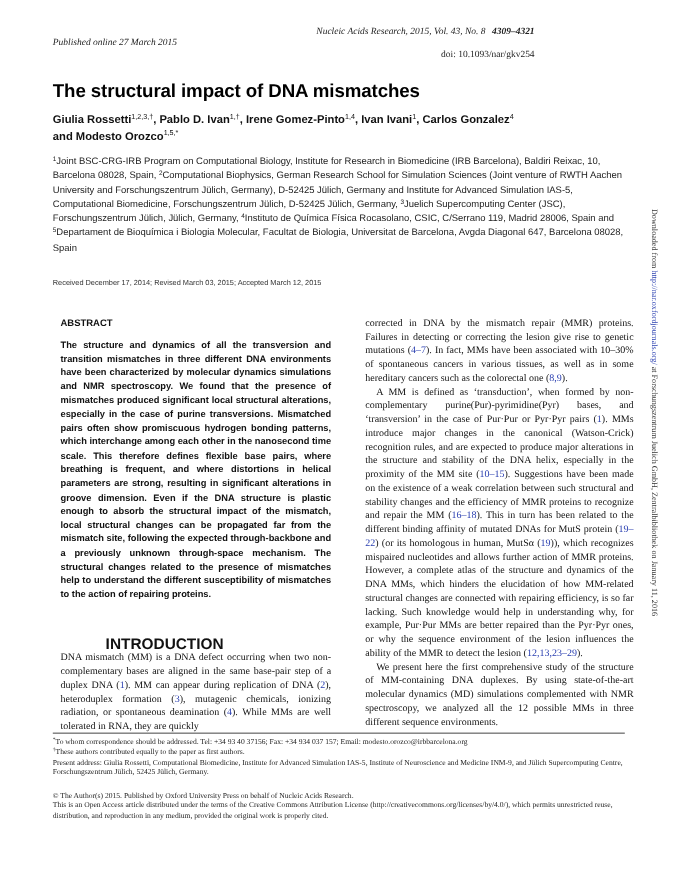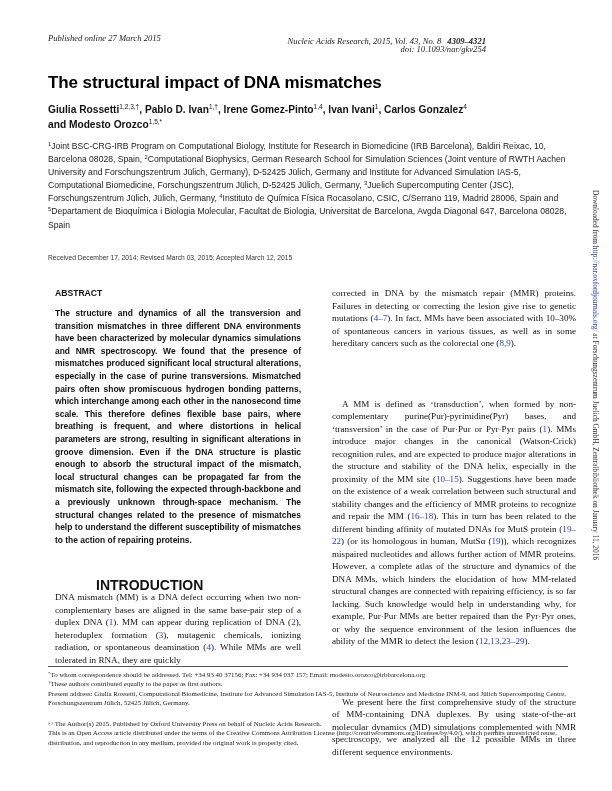--- a/index.html
+++ b/index.html
@@ -1,35 +1,35 @@
 <!DOCTYPE html>
 <html><head>
   <meta charset="utf-8">
   <style>
     * { margin: 0; padding: 0; box-sizing: border-box; }
     body { width: 612px; height: 791px; background: #ffffff; position: relative; overflow: hidden; color: #111; }
     .page { position: absolute; left: 0; top: 0; width: 612px; height: 652px; }
     .hdr-left { position: absolute; left: 48px; top: 33px; font-family: "Liberation Serif", serif; font-style: italic; font-size: 8.6px; color: #222; }
-    .hdr-right { position: absolute; right: 126px; top: 36px; font-family: "Liberation Serif", serif; font-style: italic; font-size: 8.6px; color: #222; text-align: right; line-height: 11px; }
+    .hdr-right { position: absolute; right: 126px; top: 23px; font-family: "Liberation Serif", serif; font-style: italic; font-size: 8.6px; color: #222; text-align: right; line-height: 11px; }
     .hdr-right .pages { font-weight: bold; margin-left: 6px; }
-    .hdr-doi { position: absolute; right: 126px; top: 44px; font-family: "Liberation Serif", serif; font-style: italic; font-size: 8.6px; color: #222; }
+    .hdr-doi { position: absolute; right: 126px; top: 44px; font-family: "Liberation Serif", serif; font-size: 8.6px; color: #222; }
     .title { position: absolute; left: 48px; top: 73px; font-family: Liberation Sans, sans-serif; font-weight: bold; font-size: 17px; color: #000; letter-spacing: -0.1px; }
     .authors { position: absolute; left: 48px; top: 103px; width: 520px; font-family: "Liberation Sans", sans-serif; font-weight: bold; font-size: 10.2px; line-height: 14.5px; color: #111; }
     .authors sup { font-size: 6.5px; font-weight: normal; vertical-align: 4px; line-height: 0; }
     .affil { position: absolute; left: 48px; top: 140px; width: 520px; font-family: "Liberation Sans", sans-serif; font-size: 8.6px; line-height: 13.1px; color: #222; }
     .affil sup { font-size: 5.8px; vertical-align: 3px; line-height: 0; }
     .received { position: absolute; left: 48px; top: 254px; font-family: "Liberation Sans", sans-serif; font-size: 6.7px; color: #333; }
     .abs-h { position: absolute; left: 55px; top: 288px; font-family: "Liberation Sans", sans-serif; font-weight: bold; font-size: 8.6px; color: #111; }
     .abs-body { position: absolute; left: 55px; top: 307px; width: 246px; font-family: "Liberation Sans", sans-serif; font-weight: bold; font-size: 8.45px; line-height: 12.6px; text-align: justify; color: #111; hyphens: manual; }
     .intro-h { position: absolute; left: 55px; top: 577px; font-family: "Liberation Sans", sans-serif; font-weight: bold; font-size: 14px; color: #111; margin-left: 41px; }
     .col { font-family: "Liberation Serif", serif; font-size: 9.1px; line-height: 12.5px; text-align: justify; color: #111; }
     .intro-body { position: absolute; left: 55px; top: 591px; width: 246px; }
     .col-right { position: absolute; left: 332px; top: 287px; width: 244px; }
     .col p { text-indent: 0; }
-    .col p.ind { text-indent: 10px; margin-top: 48px; }
+    .col p.ind { text-indent: 10px; }
     .cite { color: #2a3fb0; }
     .fn-rule { position: absolute; left: 48px; top: 666px; width: 520px; height: 0; border-top: 0.8px solid #555; }
     .fn { position: absolute; left: 48px; top: 670px; width: 522px; font-family: "Liberation Serif", serif; font-size: 6.9px; line-height: 9.4px; color: #222; }
     .fn sup { font-size: 5px; vertical-align: 2px; line-height: 0; }
     .lic { position: absolute; left: 48px; top: 719px; width: 522px; font-family: "Liberation Serif", serif; font-size: 6.9px; line-height: 9.4px; color: #222; }
     .vert { position: absolute; left: 600px; top: 190px; width: 400px; transform-origin: 0 0; transform: rotate(90deg); font-family: "Liberation Serif", serif; font-size: 7.4px; white-space: nowrap; color: #333; }
     .vert .link { color: #2a3fb0; }
   </style>
 </head>
 <body>

